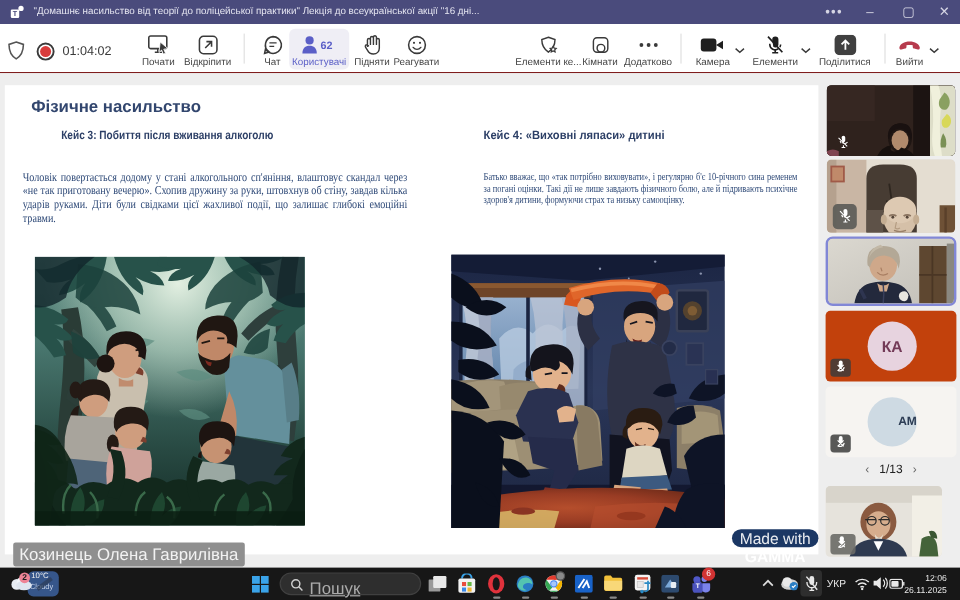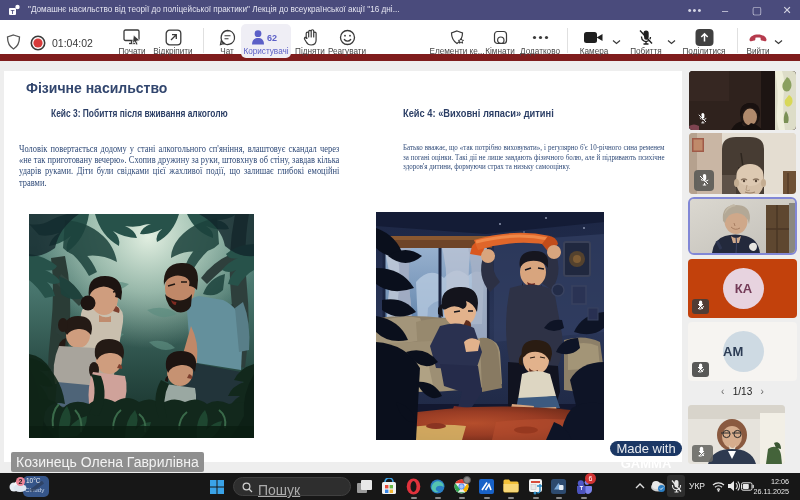--- a/index.html
+++ b/index.html
@@ -5,21 +5,21 @@
   * { margin:0; padding:0; box-sizing:border-box; }
   html,body { width:800px; height:500px; overflow:hidden; font-family:"Liberation Sans", sans-serif; }
   #app { position:relative; width:800px; height:500px; background:#eeeeee; }
 
   
   #topbar { position:absolute; left:0; top:0; width:800px; height:20px; background:#4a4b7c; color:#fff; }
   #topbar .title { position:absolute; left:28px; top:5px; font-size:8.2px; color:#e4e4f0; white-space:nowrap; }
   .wbtn { position:absolute; top:0; height:20px; width:30px; color:#d6d6e4; font-size:11px; text-align:center; line-height:20px; }
 
   
-  #toolbar { position:absolute; left:0; top:20px; width:800px; height:41px; background:#fff; border-bottom:7px solid #7f1d1d; }
+  #toolbar { position:absolute; left:0; top:20px; width:800px; height:41px; background:#fff; border-bottom:1px solid #7f1d1d; }
   .tbtn { position:absolute; top:0; height:41px; text-align:center; color:#424242; }
   .tbtn .ic { display:block; margin:9px auto 0; height:17px; }
   .tbtn .lb { display:block; font-size:8.2px; margin-top:1px; color:#464646; white-space:nowrap; }
   .tsep { position:absolute; top:8px; width:1px; height:25px; background:#e0e0e0; }
 
   
   #stage { position:absolute; left:0; top:61px; width:800px; height:412px; background:#eeeeee; }
   #slide { position:absolute; left:4px; top:10px; width:678px; height:391px; background:#ffffff; }
   #slide h1 { position:absolute; left:22px; top:9px; font-size:14px; font-weight:bold; color:#32466e; }
   .caseh { position:absolute; font-size:10px; font-weight:bold; color:#2c3f66; transform-origin:0 0; }
@@ -143,21 +143,21 @@
     <svg style="position:absolute;left:611px;top:18px" width="11" height="8" viewBox="0 0 11 8">
         <path d="M2 2.5 L5.5 5.5 L9 2.5" fill="none" stroke="#3a3a3a" stroke-width="1.2"></path>
       </svg>
     <div class="tbtn" style="left:618px;width:56px;">
       <svg class="ic" width="18" height="17" viewBox="0 0 18 17">
           <path d="M6.5 4 a2.6 2.6 0 0 1 5.2 0 V8 a2.6 2.6 0 0 1 -4.3 2" fill="#1f1f1f"></path>
           <path d="M4.5 7.5 V8 a4.5 4.5 0 0 0 7.2 3.6 M13.5 8 a4.5 4.5 0 0 1 -.6 2.2" fill="none" stroke="#1f1f1f" stroke-width="1.3"></path>
           <path d="M9 12.5 V15 M6.5 15 H11.5" stroke="#1f1f1f" stroke-width="1.3"></path>
           <path d="M3 1.5 L15 14.5" stroke="#1f1f1f" stroke-width="1.4"></path>
         </svg>
-      <span class="lb">Побиття</span>
+      <span class="lb">Елементи</span>
     </div>
     <svg style="position:absolute;left:666px;top:18px" width="11" height="8" viewBox="0 0 11 8">
         <path d="M2 2.5 L5.5 5.5 L9 2.5" fill="none" stroke="#3a3a3a" stroke-width="1.2"></path>
       </svg>
     <div class="tbtn" style="left:675px;width:58px;">
       <svg class="ic" width="19" height="17" viewBox="0 0 19 17">
           <rect x="0.5" y="0" width="18" height="17" rx="4" fill="#404040"></rect>
           <path d="M9.5 12.5 V5.5 M6.3 8 L9.5 4.8 L12.7 8" fill="none" stroke="#fff" stroke-width="1.5"></path>
         </svg>
       <span class="lb">Поділитися</span>
@@ -530,21 +530,21 @@
 
     <div class="tile" style="left:688px;top:198px;width:109px;height:59px;background:#c2410c;">
       <div style="position:absolute;left:35px;top:9px;width:41px;height:41px;border-radius:50%;background:#e7d3df;text-align:center;line-height:41px;font-size:13px;font-weight:bold;color:#733a57;">КА</div>
       <div class="micoff"><svg width="17" height="15" viewBox="0 0 17 15">
             <path d="M6 5 l5 5 m0 -5 l-5 5 M11.5 7 a3.5 3.5 0 0 1 -5 2.7" stroke="#fff" stroke-width="1" fill="none"></path>
             <path d="M7 3 a1.6 1.6 0 0 1 3.2 0 v3 a1.6 1.6 0 0 1 -3.2 0 Z" fill="#fff"></path>
           </svg></div>
     </div>
 
     <div class="tile" style="left:688px;top:261px;width:109px;height:59px;background:#f6f4f1;">
-      <div style="position:absolute;left:35px;top:9px;width:41px;height:41px;border-radius:50%;background:#cedae3;text-align:left;line-height:41px;font-size:13px;font-weight:bold;color:#2c3c54;">АМ</div>
+      <div style="position:absolute;left:35px;top:9px;width:41px;height:41px;border-radius:50%;background:#cedae3;text-align:right;line-height:41px;font-size:10px;font-weight:bold;color:#2c3c54;">АМ</div>
       <div class="micoff"><svg width="17" height="15" viewBox="0 0 17 15">
             <path d="M6 5 l5 5 m0 -5 l-5 5 M11.5 7 a3.5 3.5 0 0 1 -5 2.7" stroke="#fff" stroke-width="1" fill="none"></path>
             <path d="M7 3 a1.6 1.6 0 0 1 3.2 0 v3 a1.6 1.6 0 0 1 -3.2 0 Z" fill="#fff"></path>
           </svg></div>
     </div>
 
     <div style="position:absolute;left:688px;top:325px;width:109px;height:14px;text-align:center;font-size:10px;color:#222;">
       <span style="color:#666;">‹</span>&nbsp;&nbsp;&nbsp;1/13&nbsp;&nbsp;&nbsp;<span style="color:#666;">›</span>
     </div>
 

